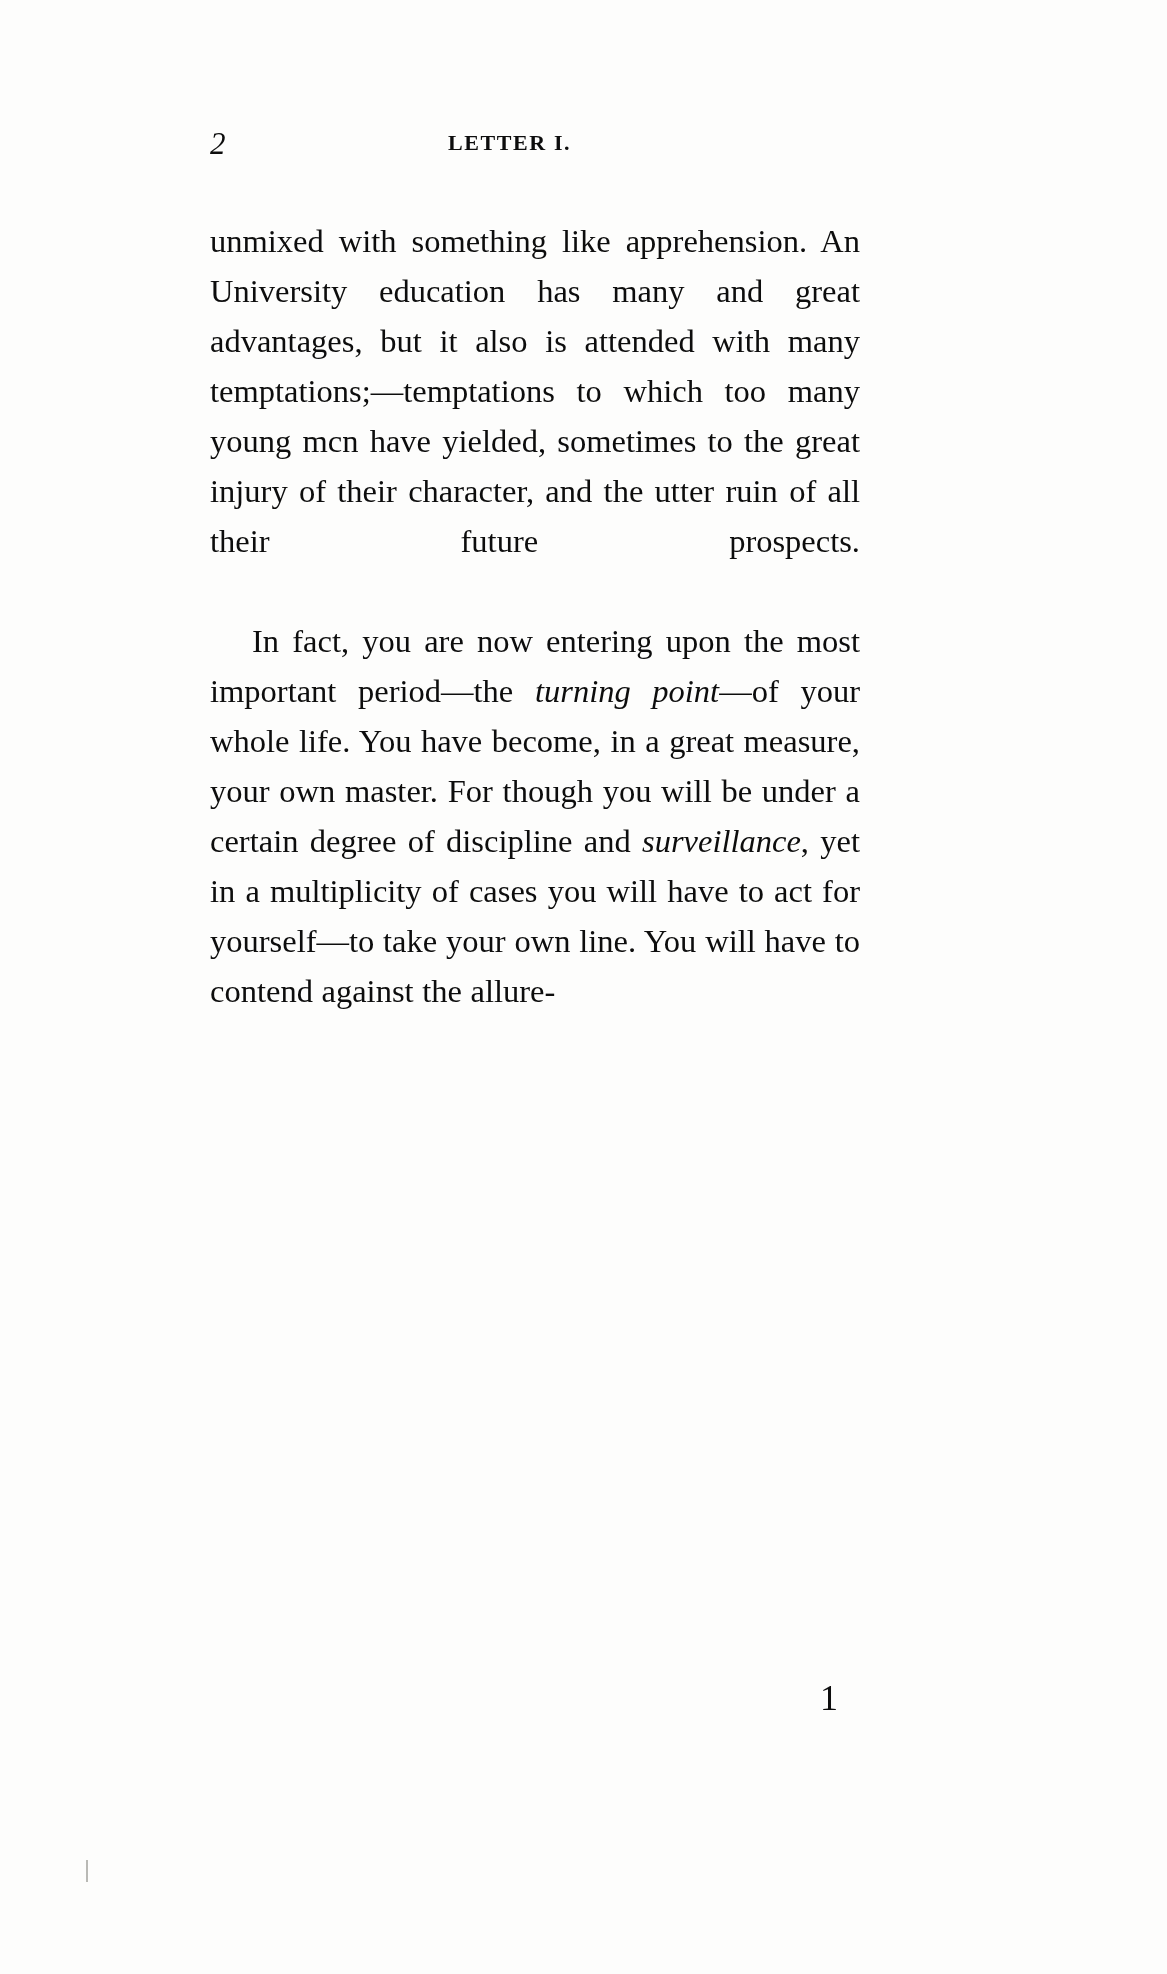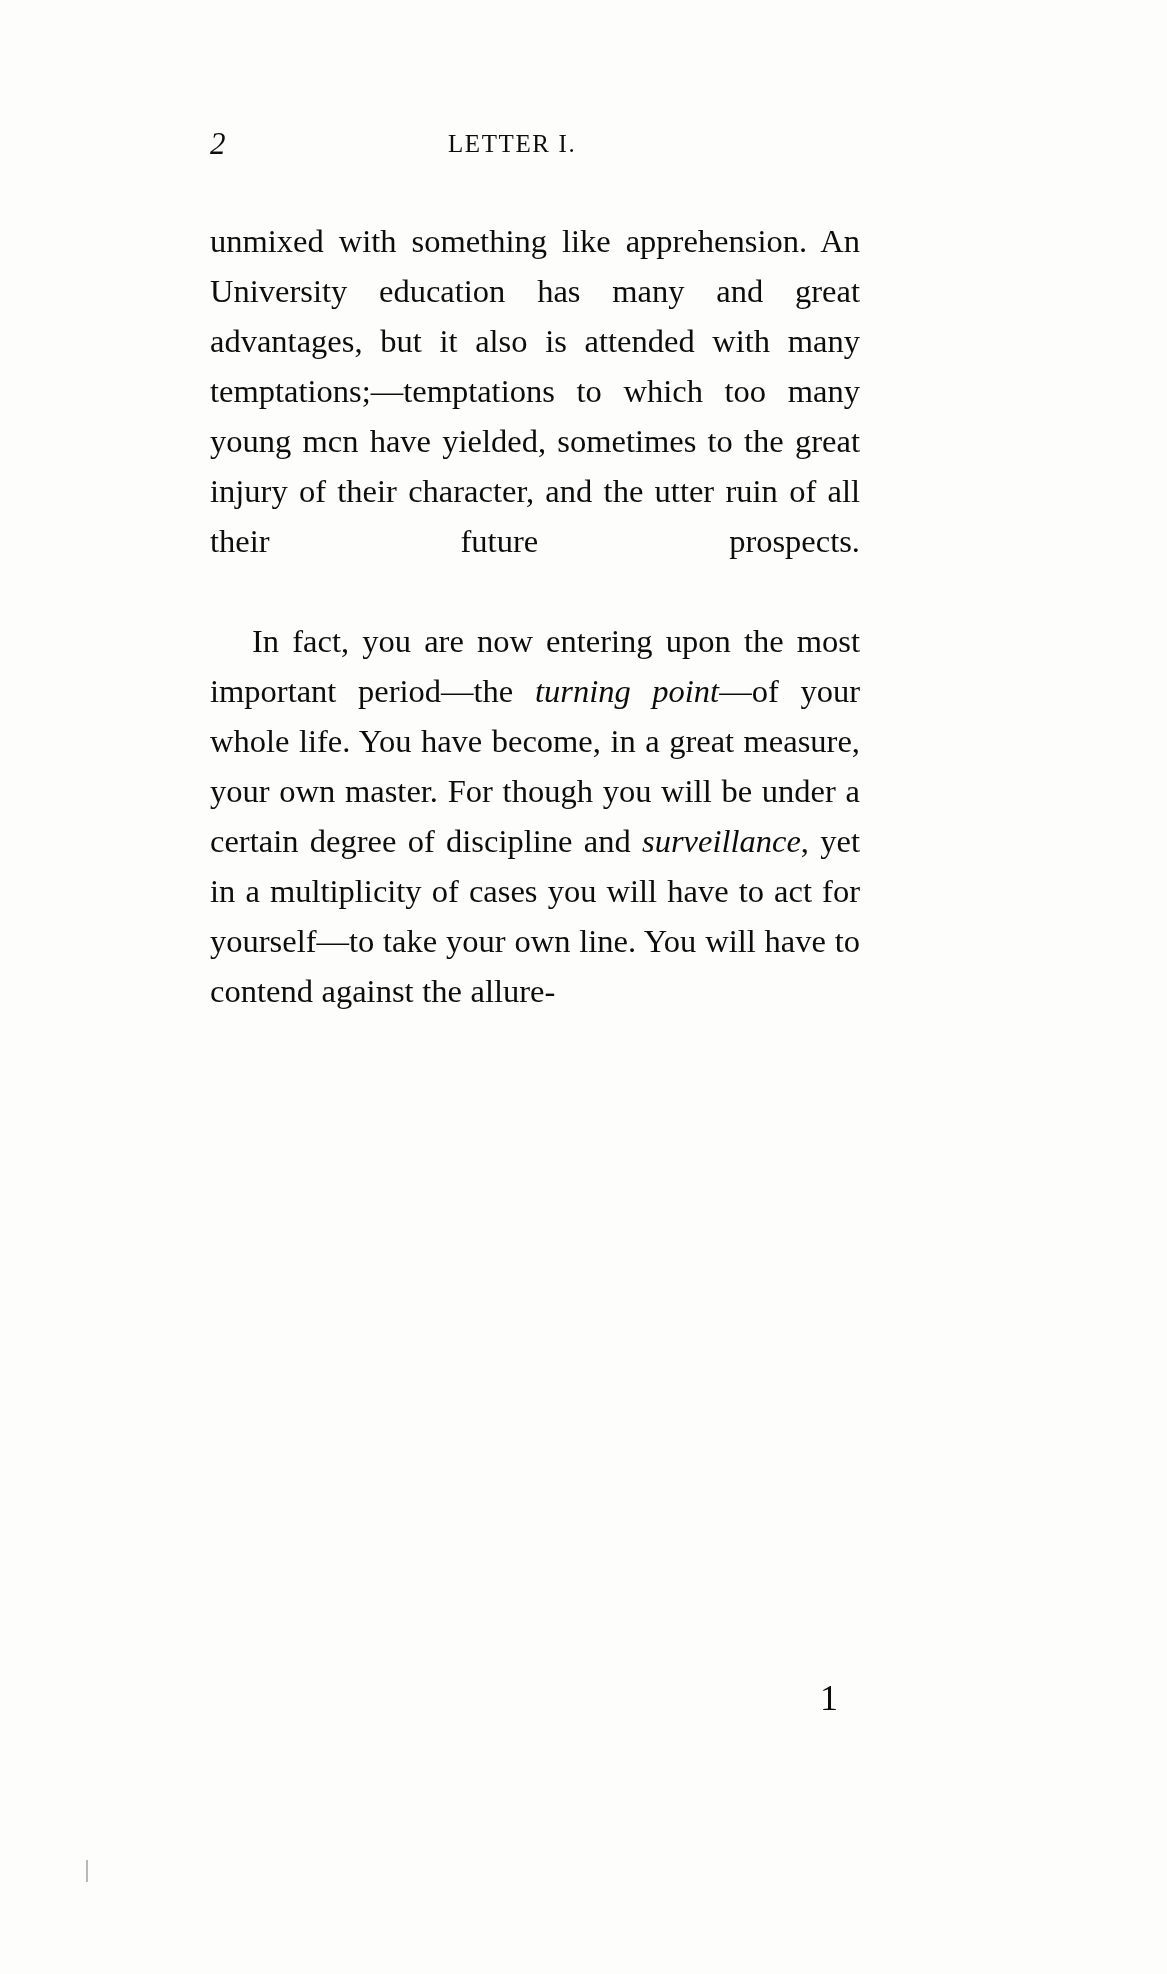--- a/index.html
+++ b/index.html
@@ -31,22 +31,22 @@
     left: 0;
     top: 6px;
     font-size: 31px;
     font-style: italic;
     letter-spacing: 0.5px;
   }
   .running-head {
     position: absolute;
     left: 238px;
     top: 10px;
-    font-size: 25px;
-    font-weight: normal;
+    font-size: 22px;
+    font-weight: bold;
     letter-spacing: 1.6px;
   }
   .body-text {
     margin-top: 40px;
     font-size: 32.5px;
     line-height: 50px;
     text-align: justify;
     text-justify: inter-word;
     word-spacing: 0.5px;
   }

